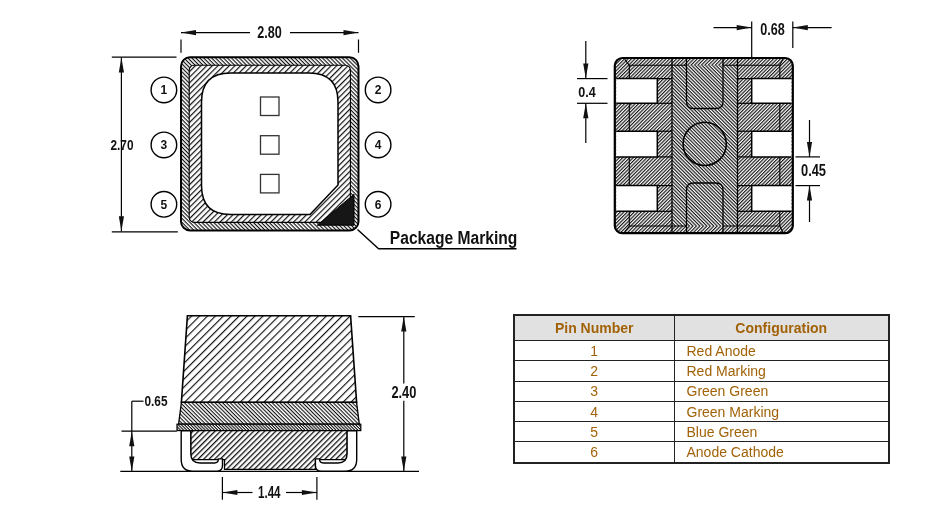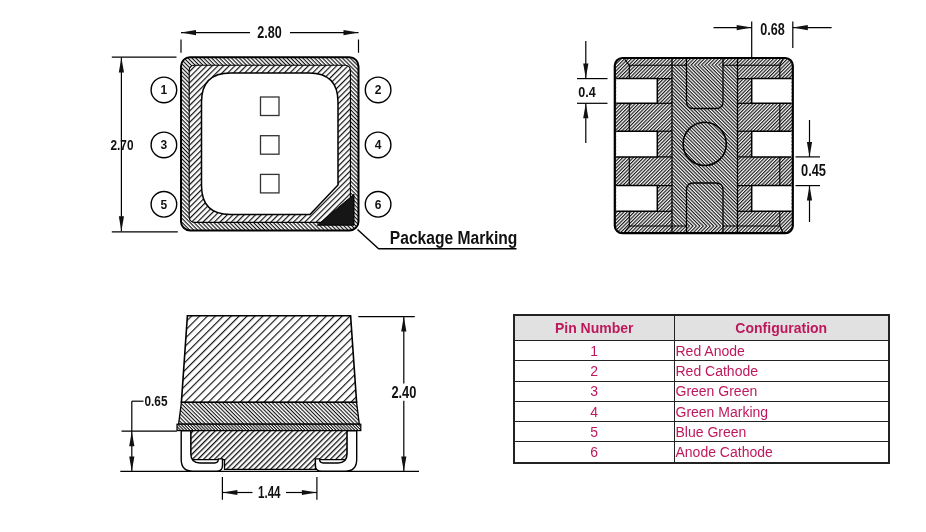--- a/index.html
+++ b/index.html
@@ -1,26 +1,26 @@
 <!DOCTYPE html>
 <html><head>
 <meta charset="utf-8">
 <style>
 html,body{margin:0;padding:0;background:#fff;width:926px;height:532px;overflow:hidden;
 font-family:"Liberation Sans",sans-serif;}
 #page{position:relative;width:926px;height:532px;background:#fff;}
 svg{position:absolute;left:0;top:0;}
 .dim{font-family:"Liberation Sans",sans-serif;font-weight:bold;fill:#111;}
 #pintable{position:absolute;left:513px;top:314px;width:375px;border-collapse:collapse;
-table-layout:fixed;font-family:"Liberation Sans",sans-serif;font-size:14px;color:#be185d;}
+table-layout:fixed;font-family:"Liberation Sans",sans-serif;font-size:14px;color:#a16207;}
 #pintable td,#pintable th{border:1px solid #222;padding:0;}
 #pintable th{height:24px;background:#e1e1e1;font-weight:bold;font-size:14px;}
 #pintable td{height:19.3px;}
 #pintable td.num{text-align:center;}
-#pintable td.cfg{text-align:left;padding-left:1px;}
+#pintable td.cfg{text-align:left;padding-left:12px;}
 #pintable{border:2px solid #222;}
 </style>
 </head>
 <body>
 <div id="page">
 <svg width="926" height="532" viewBox="0 0 926 532">
 <defs>
 <pattern id="pvOuter" patternUnits="userSpaceOnUse" width="2.8" height="2.8" patternTransform="rotate(45)">
   <rect width="2.8" height="2.8" fill="#fff"></rect>
           <rect width="2.8" height="1.15" fill="#111"></rect>
@@ -312,21 +312,21 @@
         <tr>
           <th>Pin Number</th>
           <th>Configuration</th>
         </tr>
 <tr>
           <td class="num">1</td>
           <td class="cfg">Red Anode</td>
         </tr>
 <tr>
           <td class="num">2</td>
-          <td class="cfg">Red Cathode</td>
+          <td class="cfg">Red Marking</td>
         </tr>
 <tr>
           <td class="num">3</td>
           <td class="cfg">Green Green</td>
         </tr>
 <tr>
           <td class="num">4</td>
           <td class="cfg">Green Marking</td>
         </tr>
 <tr>

